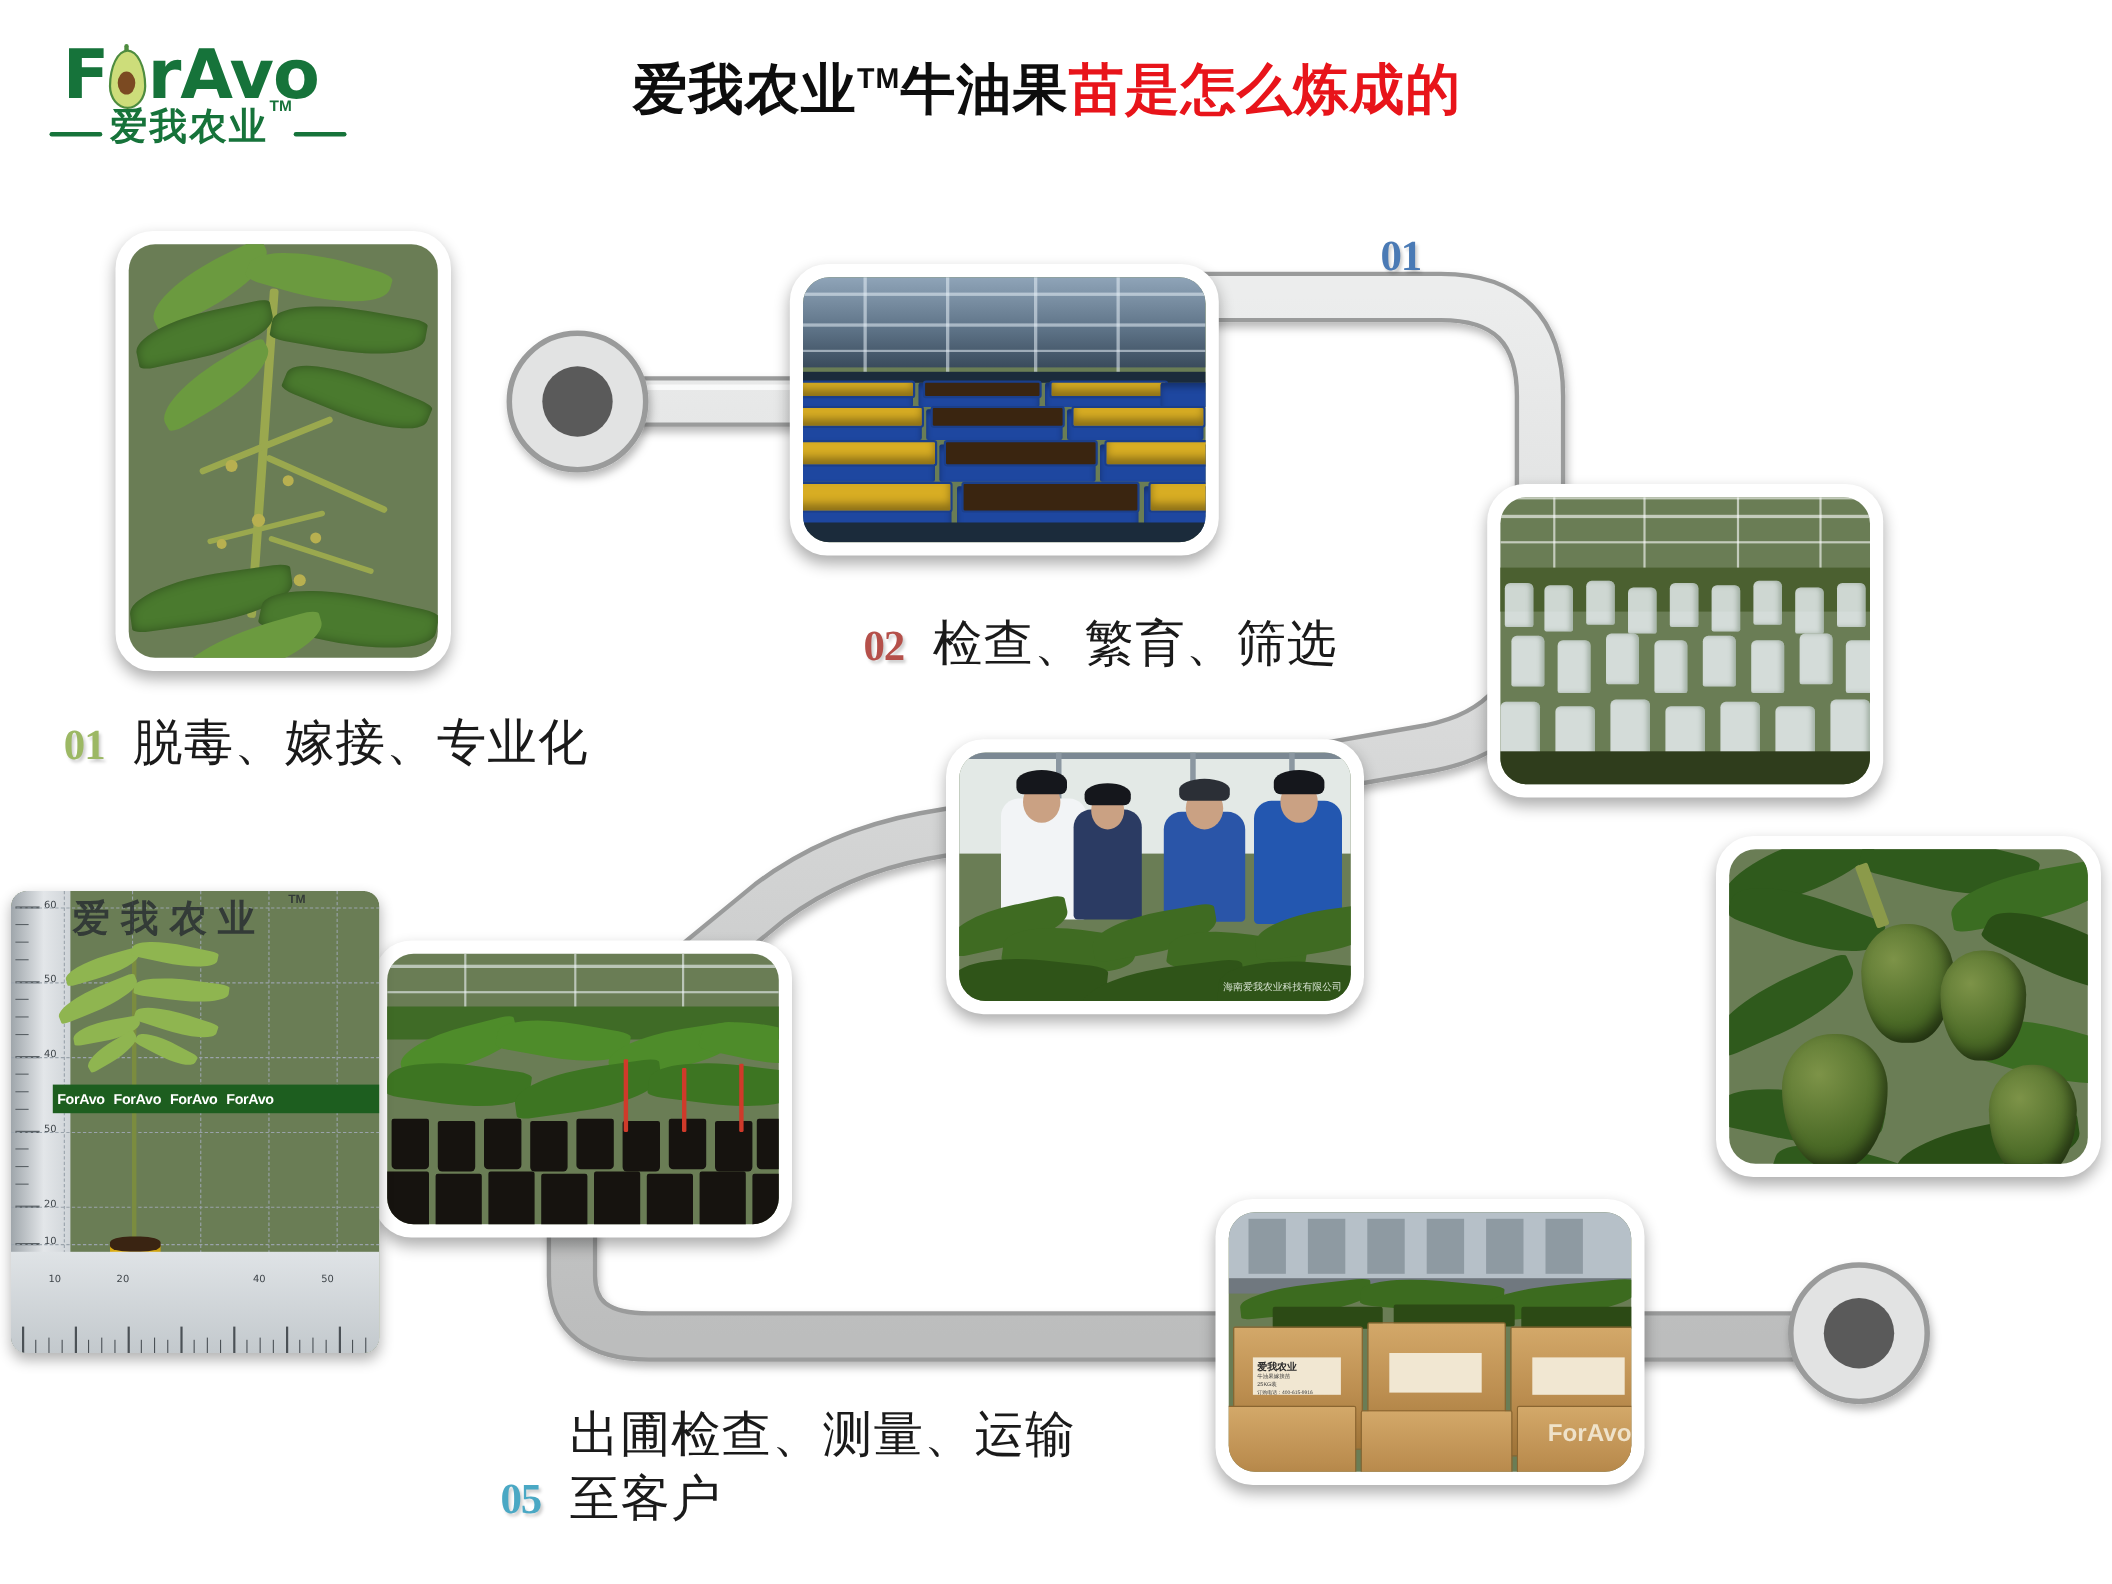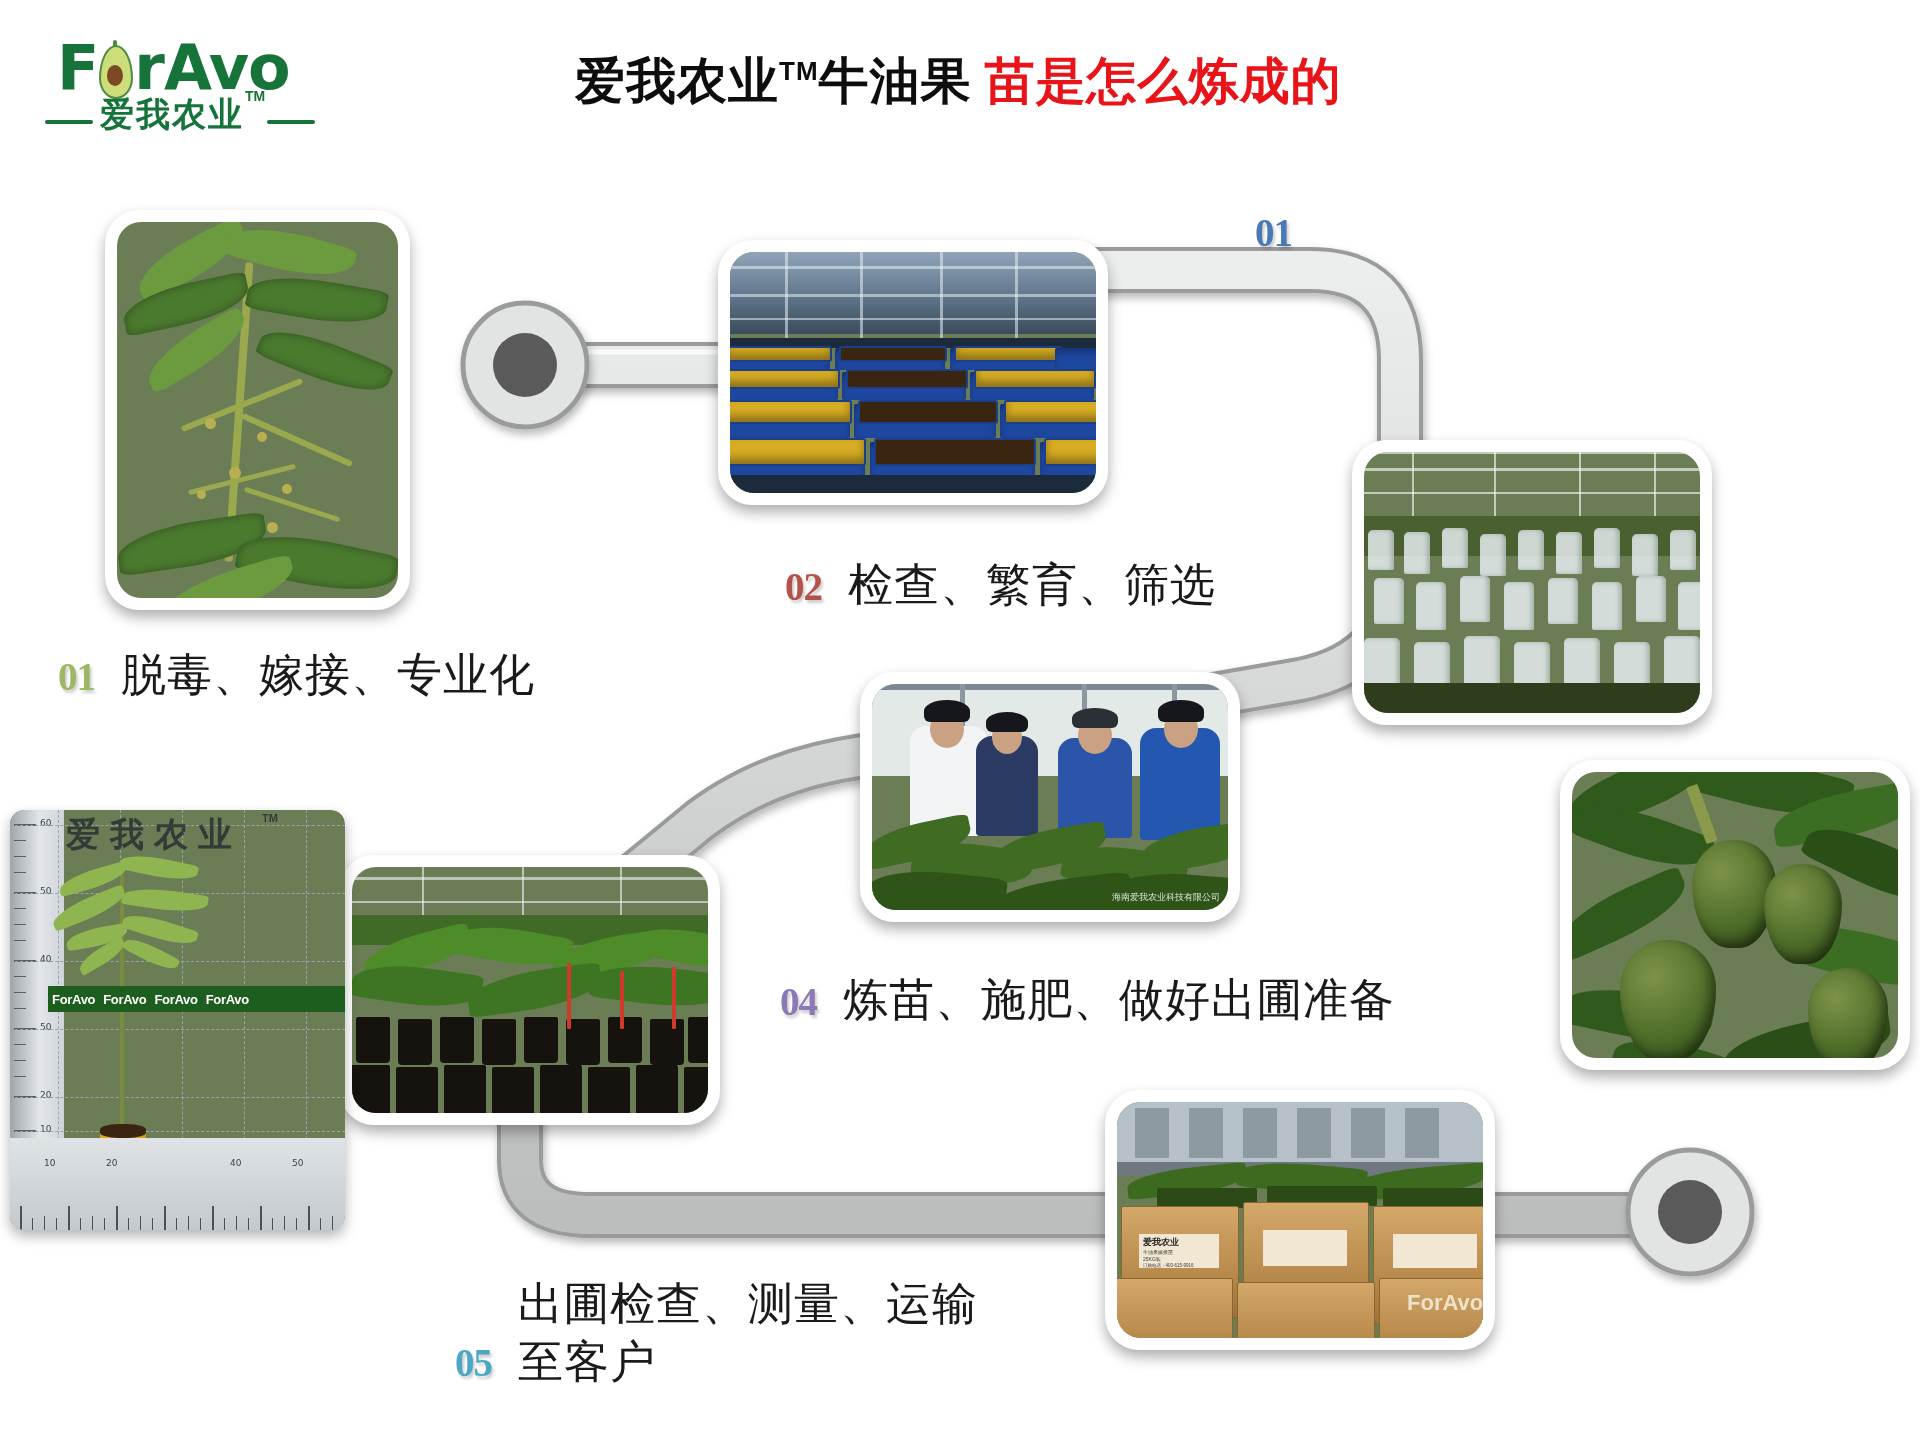--- a/index.html
+++ b/index.html
@@ -50,21 +50,21 @@
   .logo-rule-l{position:absolute;left:0px;top:88px;width:48px;height:4px;background:#16733a;border-radius:2px;}
   .logo-rule-r{position:absolute;left:222px;top:88px;width:48px;height:4px;background:#16733a;border-radius:2px;}
 
   
   .title{
     position:absolute;left:575px;top:48px;
     font-size:50px;font-weight:bold;color:#0d0d0d;
     white-space:nowrap;letter-spacing:1px;
   }
   .title .tm{font-size:26px;vertical-align:18px;}
-  .title .hl{color:#e8141a;margin-left:13px;}
+  .title .hl{color:#e8141a;}
 
   
   .pipe-layer{position:absolute;left:0;top:0;width:1920px;height:1440px;pointer-events:none;}
 
   
   .card{
     position:absolute;
     border-radius:34px;
     background:#ffffff;
     padding:12px;
@@ -594,24 +594,20 @@
   <div class="step" style="left:785px;top:555px;">
     <span class="num" style="color:#b5504a;">02</span>
     <span class="txt">检查、繁育、筛选</span>
   </div>
 
   <div class="step" style="left:58px;top:645px;">
     <span class="num" style="color:#9cb864;">01</span>
     <span class="txt">脱毒、嫁接、专业化</span>
   </div>
 
-  <div class="step" style="left:780px;top:970px;">
-    <span class="num" style="color:#8b7ab5;">04</span>
-    <span class="txt">炼苗、施肥、做好出圃准备</span>
-  </div>
 
   <div class="step two-line" style="left:455px;top:1275px;">
     <span class="num" style="color:#4aa8c4;">05</span>
     <span class="txt">
       <span style="display:block;text-align:right;">出圃检查、测量、运输</span>
       <span style="display:block;">至客户</span>
     </span>
   </div>
 
 </div>

